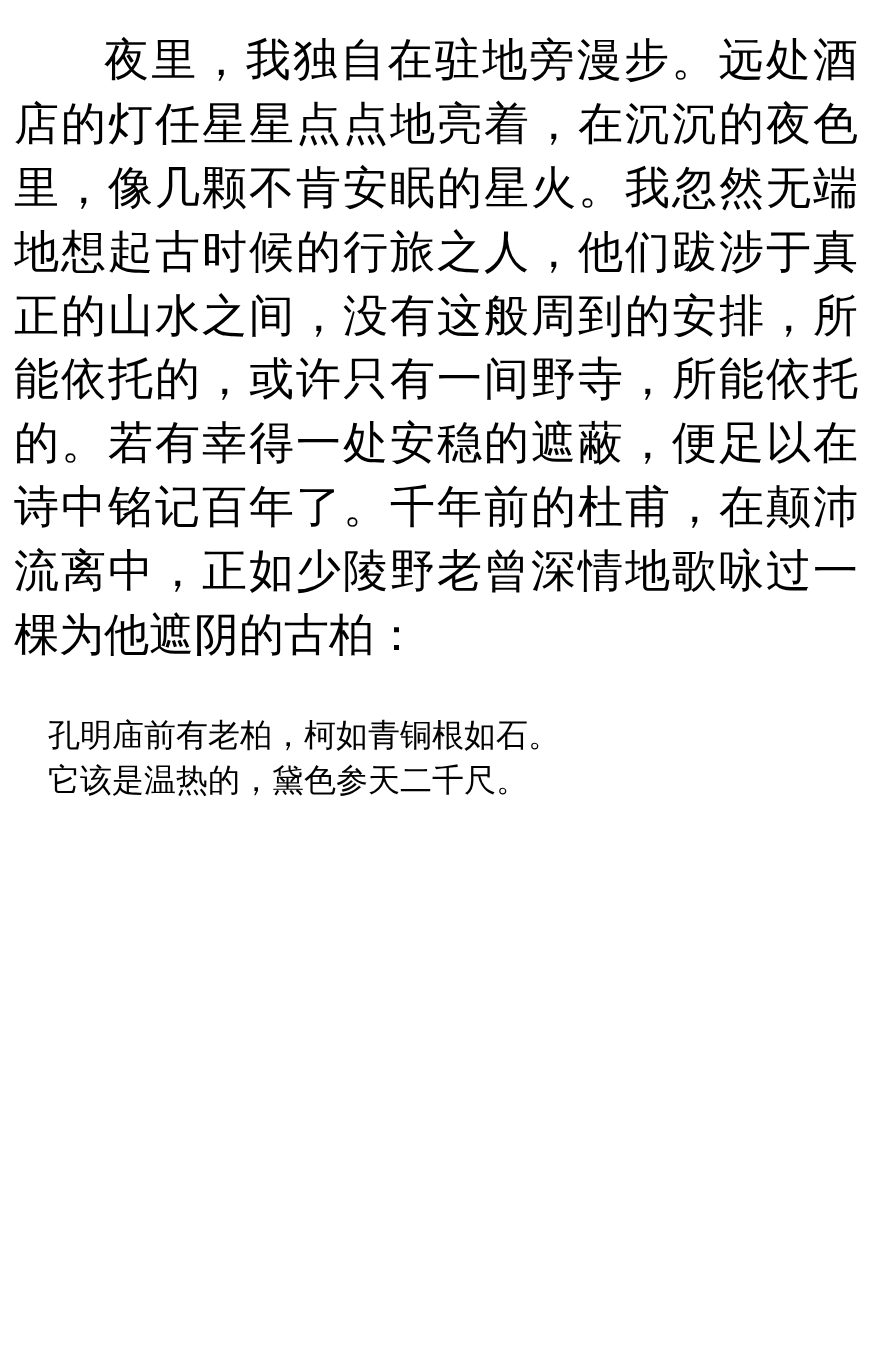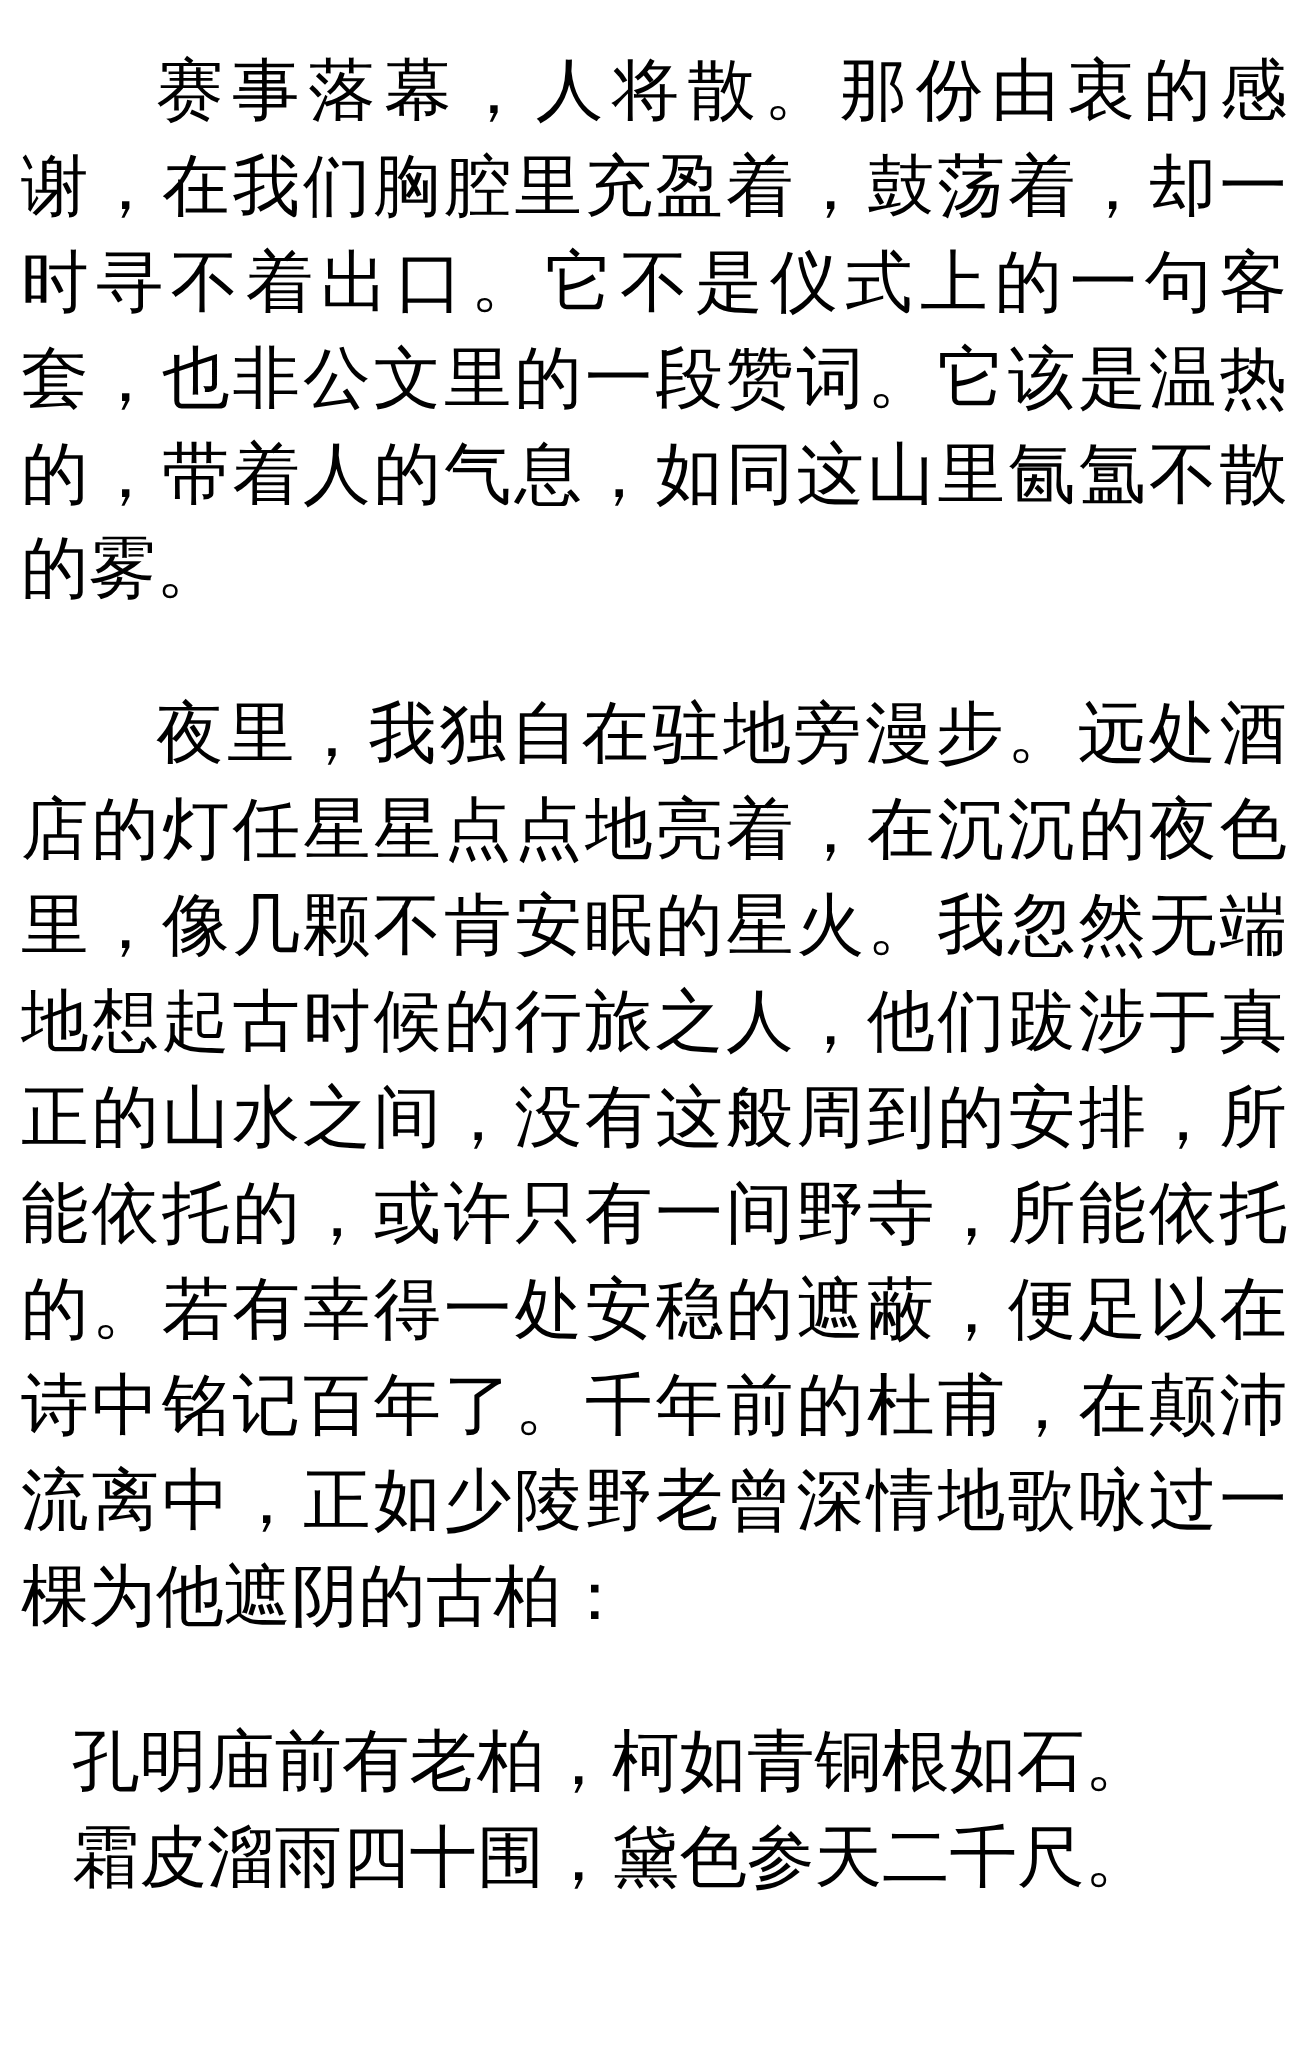--- a/index.html
+++ b/index.html
@@ -31,33 +31,32 @@
     word-break: break-all;
   }
   .para.indent {
     text-indent: 2em;
   }
   .poem {
     margin: 0;
     padding: 0 0 0 34px;
   }
   .poem-line {
-    font-size: 45px;
+    font-size: 32px;
     line-height: 1.42;
     margin: 0;
     white-space: nowrap;
   }
 </style>
 </head>
 <body>
 
 <div class="page">
 
-  <p class="para indent">赛事落幕，人将散。那份由衷的感谢，在我们胸腔里充盈着，鼓荡着，却一时寻不着出口。它不是仪式上的一句客套，也非公文里的一段赞词。它该是温热的，带着人的气息，如同这山里氤氲不散的雾。</p>
 
   <p class="para indent">夜里，我独自在驻地旁漫步。远处酒店的灯任星星点点地亮着，在沉沉的夜色里，像几颗不肯安眠的星火。我忽然无端地想起古时候的行旅之人，他们跋涉于真正的山水之间，没有这般周到的安排，所能依托的，或许只有一间野寺，所能依托的。若有幸得一处安稳的遮蔽，便足以在诗中铭记百年了。千年前的杜甫，在颠沛流离中，正如少陵野老曾深情地歌咏过一棵为他遮阴的古柏：</p>
 
   <div class="poem">
     <p class="poem-line">孔明庙前有老柏，柯如青铜根如石。</p>
-    <p class="poem-line">霜皮溜雨四十围，黛色参天二千尺。</p>
+    <p class="poem-line">它该是温热的，黛色参天二千尺。</p>
   </div>
 
 </div>
 
 </body></html>

